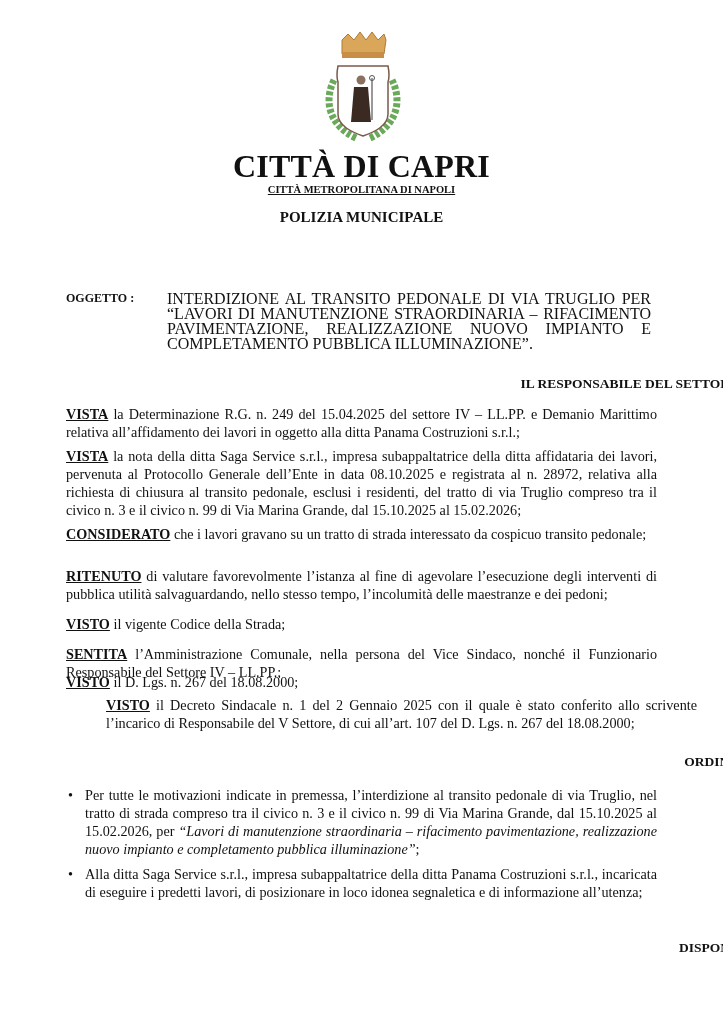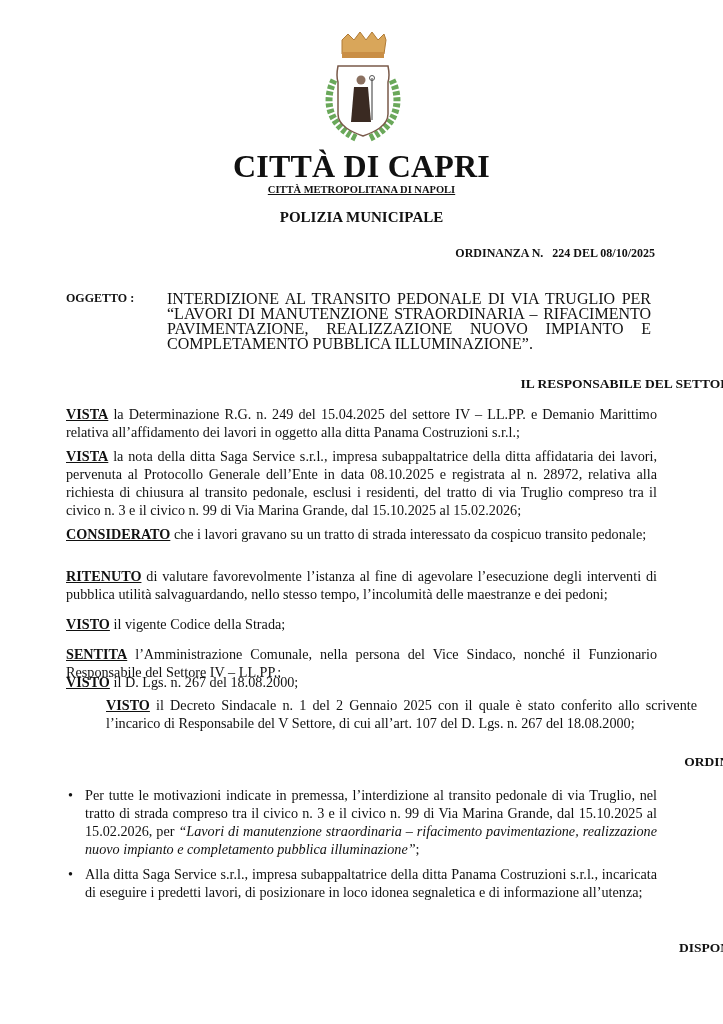--- a/index.html
+++ b/index.html
@@ -42,21 +42,20 @@
 
     <circle cx="45" cy="50" r="4.5" fill="#8a7060"></circle>
     <path d="M38 57 L52 57 L55 92 L35 92 Z" fill="#3a2a22"></path>
     <line x1="56" y1="48" x2="56" y2="90" stroke="#555" stroke-width="1.2"></line>
     <circle cx="56" cy="48" r="2.5" fill="none" stroke="#555" stroke-width="1"></circle>
   </svg>
 
   <div class="title">CITTÀ DI CAPRI</div>
   <div class="subtitle">CITTÀ METROPOLITANA DI NAPOLI</div>
   <div class="dept">POLIZIA MUNICIPALE</div>
-  <div class="ordnum">ORDINANZA N.   224 DEL 08/10/2025</div>
 
   <div class="oggetto-label">OGGETTO :</div>
   <div class="oggetto-text">INTERDIZIONE AL TRANSITO PEDONALE DI VIA TRUGLIO PER “LAVORI DI MANUTENZIONE STRAORDINARIA – RIFACIMENTO PAVIMENTAZIONE, REALIZZAZIONE NUOVO IMPIANTO E COMPLETAMENTO PUBBLICA ILLUMINAZIONE”.</div>
 
   <div class="section-h" style="top:376px;">IL RESPONSABILE DEL SETTORE</div>
 
   <div class="para" style="top:405px;"><b>VISTA</b><span> la Determinazione R.G. n. 249 del 15.04.2025 del settore IV – LL.PP. e Demanio Marittimo relativa all’affidamento dei lavori in oggetto alla ditta Panama Costruzioni s.r.l.;</span></div>
   <div class="para" style="top:447px;"><b>VISTA</b><span> la nota della ditta Saga Service s.r.l., impresa subappaltatrice della ditta affidataria dei lavori, pervenuta al Protocollo Generale dell’Ente in data 08.10.2025 e registrata al n. 28972, relativa alla richiesta di chiusura al transito pedonale, esclusi i residenti, del tratto di via Truglio compreso tra il civico n. 3 e il civico n. 99 di Via Marina Grande, dal 15.10.2025 al 15.02.2026;</span></div>
   <div class="para" style="top:567px;"><b>RITENUTO</b><span> di valutare favorevolmente l’istanza al fine di agevolare l’esecuzione degli interventi di pubblica utilità salvaguardando, nello stesso tempo, l’incolumità delle maestranze e dei pedoni;</span></div>
   <div class="para" style="top:525px;"><b>CONSIDERATO</b><span> che i lavori gravano su un tratto di strada interessato da cospicuo transito pedonale;</span></div>

